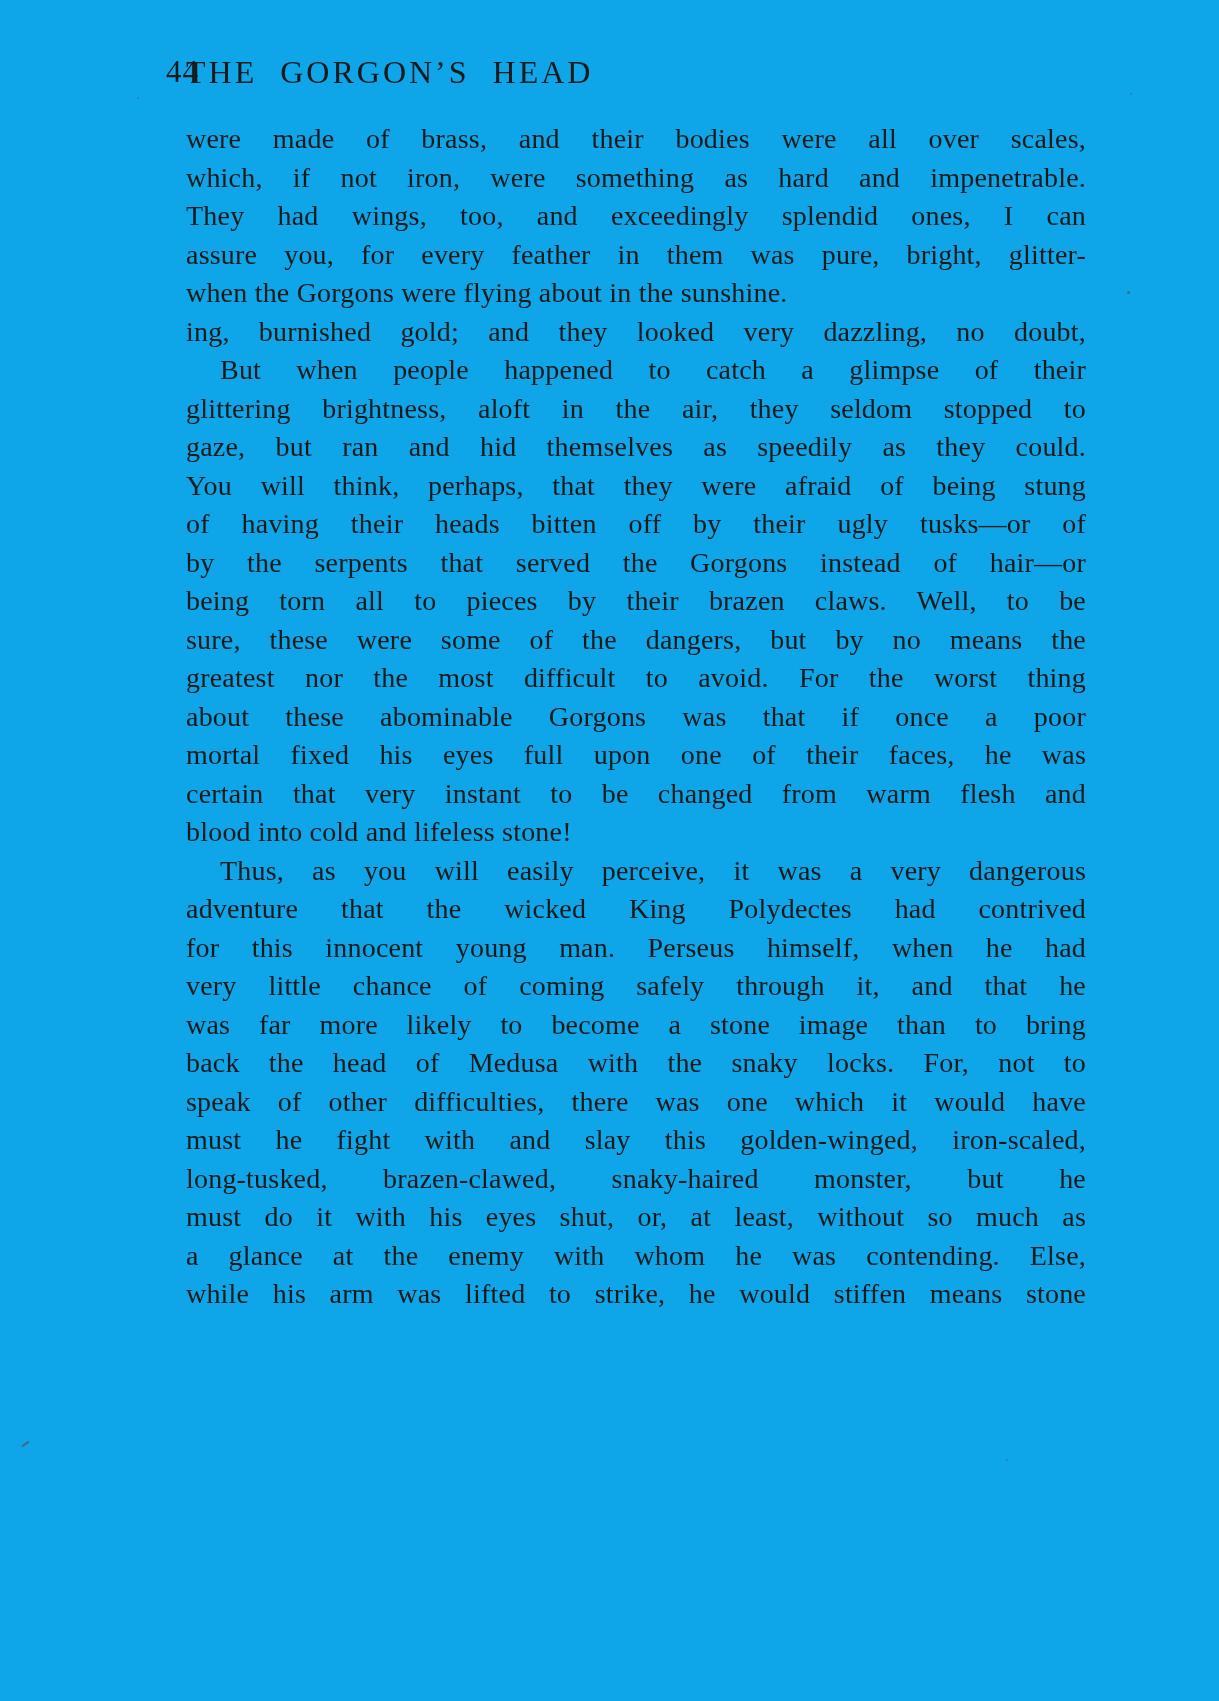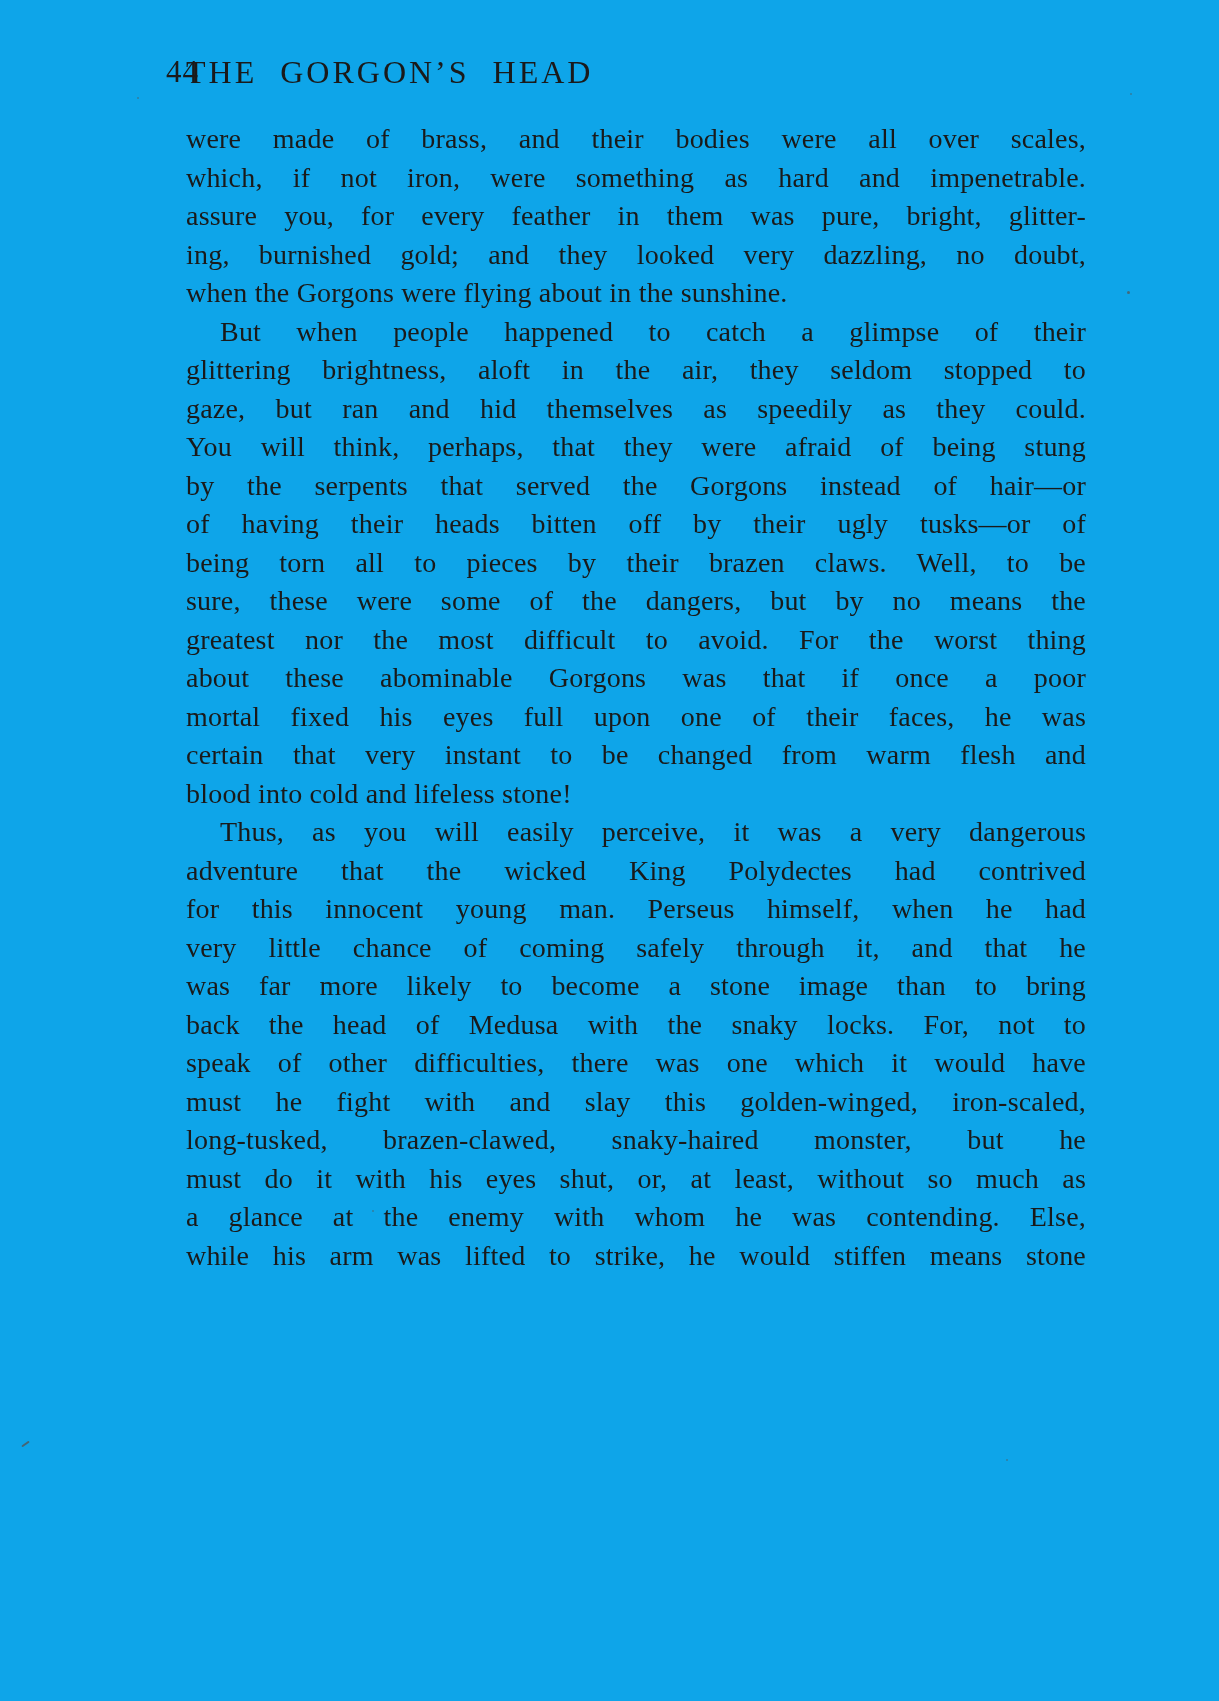--- a/index.html
+++ b/index.html
@@ -90,31 +90,32 @@
 
   <div class="header">
     <span class="page-num">44</span>
     <span class="title">THE GORGON’S HEAD</span>
   </div>
 
   <div class="body-text">
       <div class="paragraph">
         <div class="line">were made of brass, and their bodies were all over scales,</div>
         <div class="line">which, if not iron, were something as hard and impenetrable.</div>
+        <div class="line">They had wings, too, and exceedingly splendid ones, I can</div>
         <div class="line">assure you, for every feather in them was pure, bright, glitter-</div>
+        <div class="line no-just">when the Gorgons were flying about in the sunshine.</div>
         <div class="line">ing, burnished gold; and they looked very dazzling, no doubt,</div>
-        <div class="line no-just">when the Gorgons were flying about in the sunshine.</div>
       </div>
       <div class="paragraph">
         <div class="line indent">But when people happened to catch a glimpse of their</div>
         <div class="line">glittering brightness, aloft in the air, they seldom stopped to</div>
         <div class="line">gaze, but ran and hid themselves as speedily as they could.</div>
         <div class="line">You will think, perhaps, that they were afraid of being stung</div>
+        <div class="line">of having their heads bitten off by their ugly tusks—or of</div>
         <div class="line">by the serpents that served the Gorgons instead of hair—or</div>
-        <div class="line">of having their heads bitten off by their ugly tusks—or of</div>
         <div class="line">being torn all to pieces by their brazen claws.  Well, to be</div>
         <div class="line">sure, these were some of the dangers, but by no means the</div>
         <div class="line">greatest nor the most difficult to avoid.  For the worst thing</div>
         <div class="line">about these abominable Gorgons was that if once a poor</div>
         <div class="line">mortal fixed his eyes full upon one of their faces, he was</div>
         <div class="line">certain that very instant to be changed from warm flesh and</div>
         <div class="line no-just">blood into cold and lifeless stone!</div>
       </div>
       <div class="paragraph">
         <div class="line indent">Thus, as you will easily perceive, it was a very dangerous</div>

